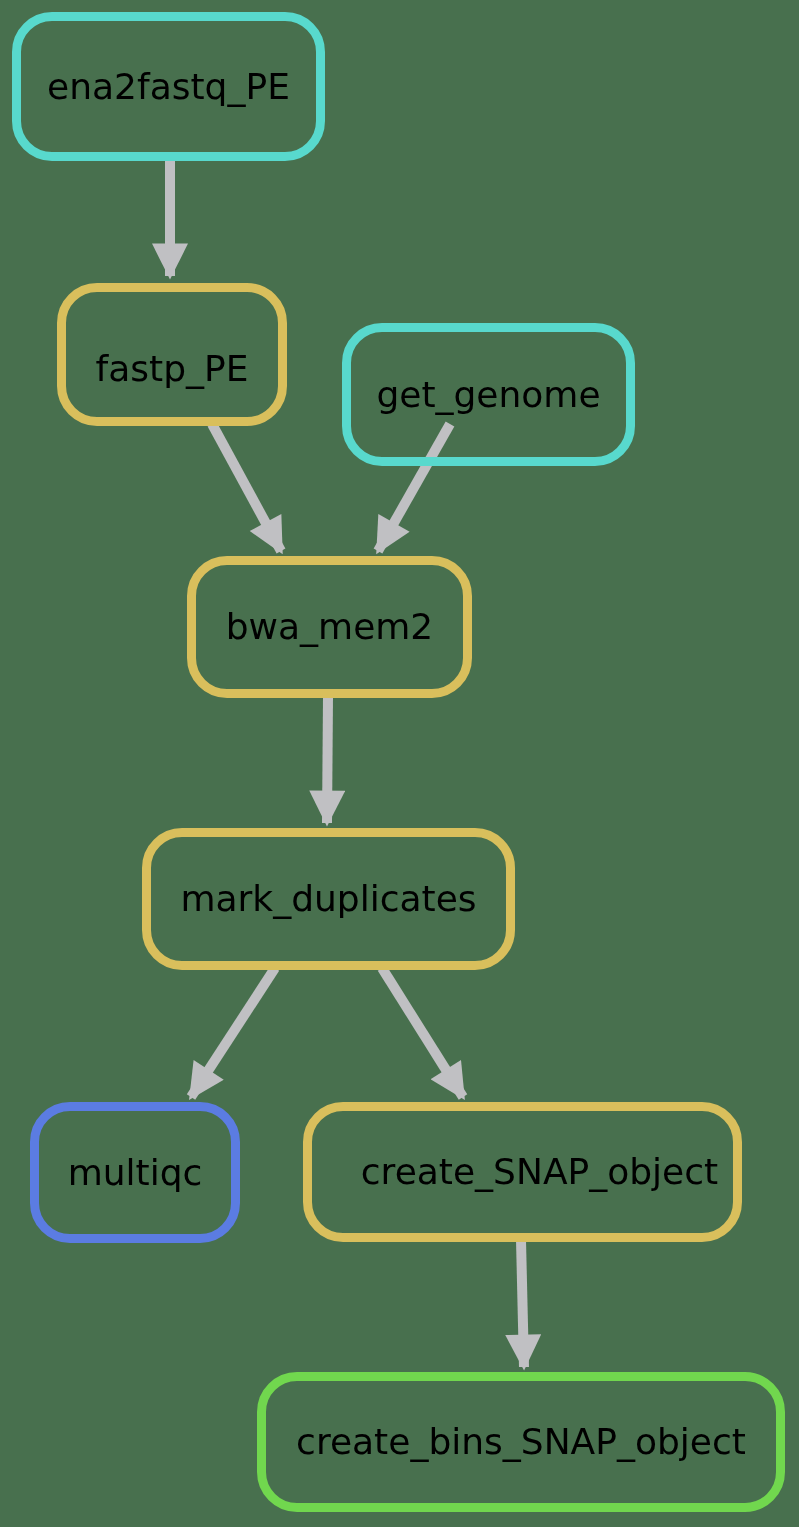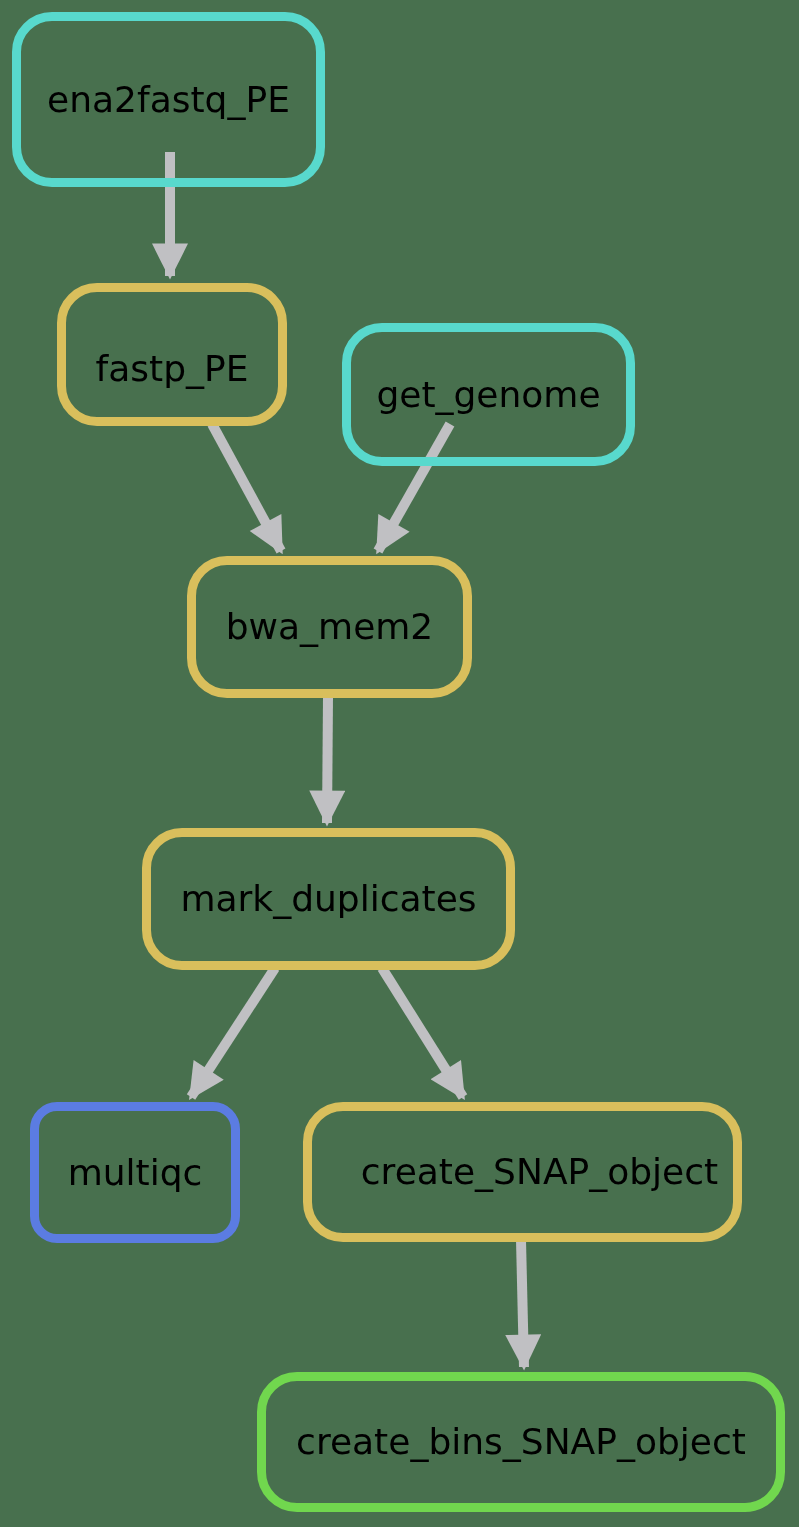--- a/index.html
+++ b/index.html
@@ -41,21 +41,21 @@
     justify-content: center;
   }
   .node-label {
     color: #000000;
     font-size: 36px;
     line-height: 1;
     white-space: nowrap;
     letter-spacing: 0px;
   }
   
-  .n0 { left: 12px;  top: 12px;   width: 313px; height: 175px; }
+  .n0 { left: 12px;  top: 12px;   width: 313px; height: 149px; }
   .n1 { left: 57px;  top: 283px;  width: 230px; height: 143px; }
   .n2 { left: 342px; top: 283px;  width: 293px; height: 143px; }
   .n3 { left: 187px; top: 556px;  width: 285px; height: 142px; }
   .n4 { left: 142px; top: 828px;  width: 373px; height: 142px; }
   .n5 { left: 30px;  top: 1102px; width: 210px; height: 141px; }
   .n6 { left: 303px; top: 1102px; width: 439px; height: 140px; }
   .n7 { left: 257px; top: 1372px; width: 528px; height: 140px; }
 </style>
 </head>
 <body>
@@ -90,21 +90,21 @@
   </div>
 
   <div class="node n3" style="border-color: rgb(217, 191, 92);">
     <span class="node-label" style="color: rgb(0, 0, 0);">bwa_mem2</span>
   </div>
 
   <div class="node n4" style="border-color: rgb(217, 191, 92);">
     <span class="node-label" style="color: rgb(0, 0, 0);">mark_duplicates</span>
   </div>
 
-  <div class="node n5" style="border-color: rgb(91, 124, 226); border-radius: 27px;">
+  <div class="node n5" style="border-color: rgb(91, 124, 226);">
     <span class="node-label" style="color: rgb(0, 0, 0);">multiqc</span>
   </div>
 
   <div class="node n6" style="border-color: rgb(217, 191, 92); padding-left: 34px;">
     <span class="node-label" style="color: rgb(0, 0, 0);">create_SNAP_object</span>
   </div>
 
   <div class="node n7" style="border-color: rgb(113, 215, 78);">
     <span class="node-label" style="color: rgb(0, 0, 0);">create_bins_SNAP_object</span>
   </div>

